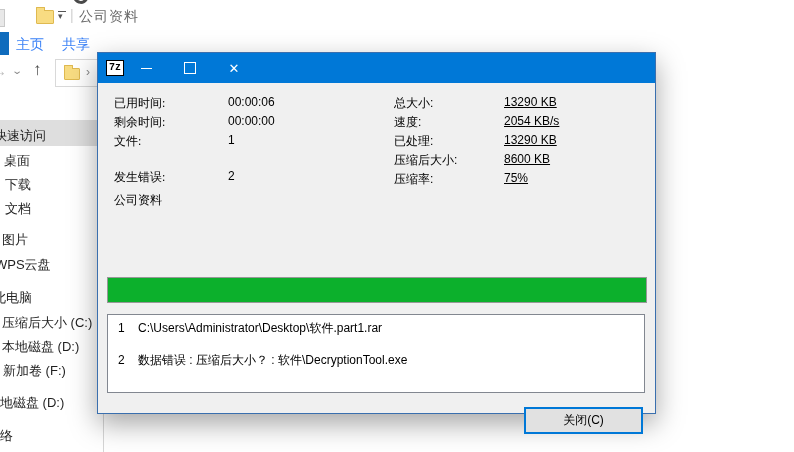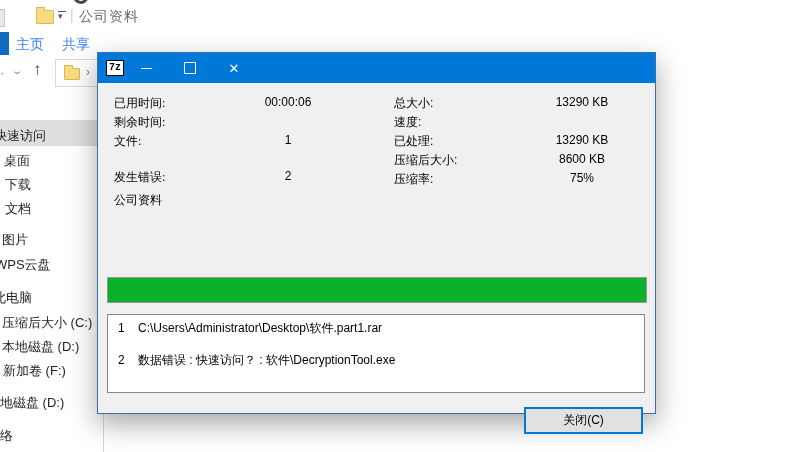--- a/index.html
+++ b/index.html
@@ -41,23 +41,23 @@
   .dlg-titlebar{position:absolute;left:0;top:0;width:100%;height:30px;background:#0078d7;display:flex;align-items:center;}
   .dlg-appicon{width:16px;height:14px;background:#fff;border:1px solid #000;margin-left:8px;
        font-weight:bold;font-size:10px;color:#000;line-height:14px;text-align:center;font-family:"Liberation Mono","DejaVu Sans Mono",monospace;}
   .dlg-title{color:#fff;font-size:12px;margin-left:7px;white-space:nowrap;flex:1;}
   .dlg-btn{width:44px;height:30px;display:flex;align-items:center;justify-content:center;color:#fff;}
   .glyph-min{display:block;width:11px;height:1px;background:#fff;}
   .glyph-max{display:block;width:10px;height:10px;border:1px solid #fff;}
   .glyph-close{font-size:13px;line-height:13px;}
   .dlg-body{position:absolute;left:0;top:30px;width:100%;height:330px;font-size:12px;color:#000;}
   .stat-label{position:absolute;white-space:nowrap;}
-  .stat-value{position:absolute;text-align:center;white-space:nowrap;}
+  .stat-value{position:absolute;text-align:left;white-space:nowrap;}
   .lv{left:16px;font-family:Liberation Serif, serif;} .lvv{width:120px;left:130px;}
-  .rv{left:296px;} .rvv{width:120px;left:424px;}
+  .rv{left:296px;} .rvv{width:120px;left:406px;text-decoration:underline;}
   .progress-track{position:absolute;left:9px;top:194px;width:538px;height:24px;border:1px solid #989898;background:#e6e6e6;}
   .progress-fill{height:100%;background:#0cb02c;}
   .error-box{position:absolute;left:9px;top:231px;width:538px;height:79px;background:#fff;border:1px solid #828790;overflow:hidden;padding-top:5px;box-sizing:border-box;}
   .error-row{display:flex;height:16px;line-height:16px;font-size:12px;}
   .error-num{width:20px;padding-left:10px;flex:none;}
   .error-text{white-space:nowrap;text-align:right;}
   .close-btn{position:absolute;left:426px;top:324px;width:119px;height:27px;background:#e1e1e1;
        border:2px solid #0078d7;box-sizing:border-box;font-size:12px;display:flex;align-items:center;justify-content:center;}
 </style>
 </head>
@@ -118,29 +118,31 @@
     <div class="dlg-btn">
         <span class="glyph-close">✕</span>
       </div>
   </div>
 
   <div class="dlg-body">
 
     <span class="stat-label lv" style="top:12px">已用时间:</span>
     <span class="stat-value lvv" style="top:12px">00:00:06</span>
     <span class="stat-label lv" style="top:31px">剩余时间:</span>
+    <span class="stat-value lvv" style="top:31px">00:00:00</span>
     <span class="stat-label lv" style="top:50px">文件:</span>
     <span class="stat-value lvv" style="top:50px">1</span>
     <span class="stat-label lv" style="top:86px">发生错误:</span>
     <span class="stat-value lvv" style="top:86px">2</span>
     <span class="stat-label lv" style="top:109px">公司资料</span>
 
     <span class="stat-label rv" style="top:12px">总大小:</span>
     <span class="stat-value rvv" style="top:12px">13290 KB</span>
     <span class="stat-label rv" style="top:31px">速度:</span>
+    <span class="stat-value rvv" style="top:31px">2054 KB/s</span>
     <span class="stat-label rv" style="top:50px">已处理:</span>
     <span class="stat-value rvv" style="top:50px">13290 KB</span>
     <span class="stat-label rv" style="top:69px">压缩后大小:</span>
     <span class="stat-value rvv" style="top:69px">8600 KB</span>
     <span class="stat-label rv" style="top:88px">压缩率:</span>
     <span class="stat-value rvv" style="top:88px">75%</span>
 
     <div class="progress-track">
       <div class="progress-fill" style="width: 100%; background: rgb(12, 176, 44);"></div>
     </div>
@@ -148,19 +150,19 @@
     <div class="error-box">
       <div class="error-row">
         <span class="error-num">1</span>
         <span class="error-text">C:\Users\Administrator\Desktop\软件.part1.rar</span>
       </div>
       <div class="error-row">
         <span class="error-num"></span>
       </div>
       <div class="error-row">
         <span class="error-num">2</span>
-        <span class="error-text">数据错误 : 快速访问？ : 软件\DecryptionTool.exe</span>
+        <span class="error-text">数据错误 : 压缩后大小？ : 软件\DecryptionTool.exe</span>
       </div>
     </div>
 
     <div class="close-btn">关闭(C)</div>
   </div>
 </div>
 
 </body></html>

